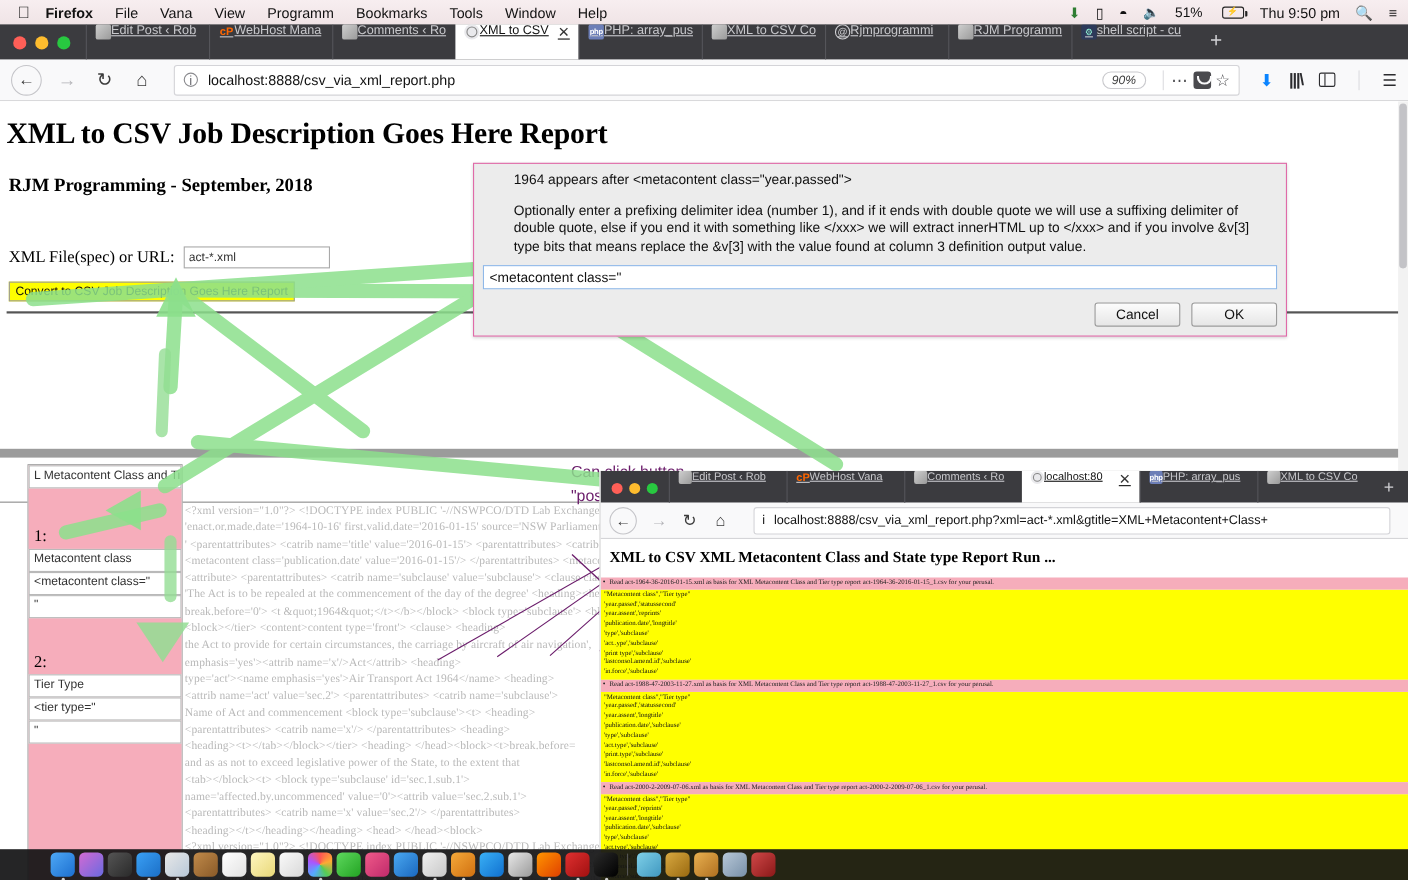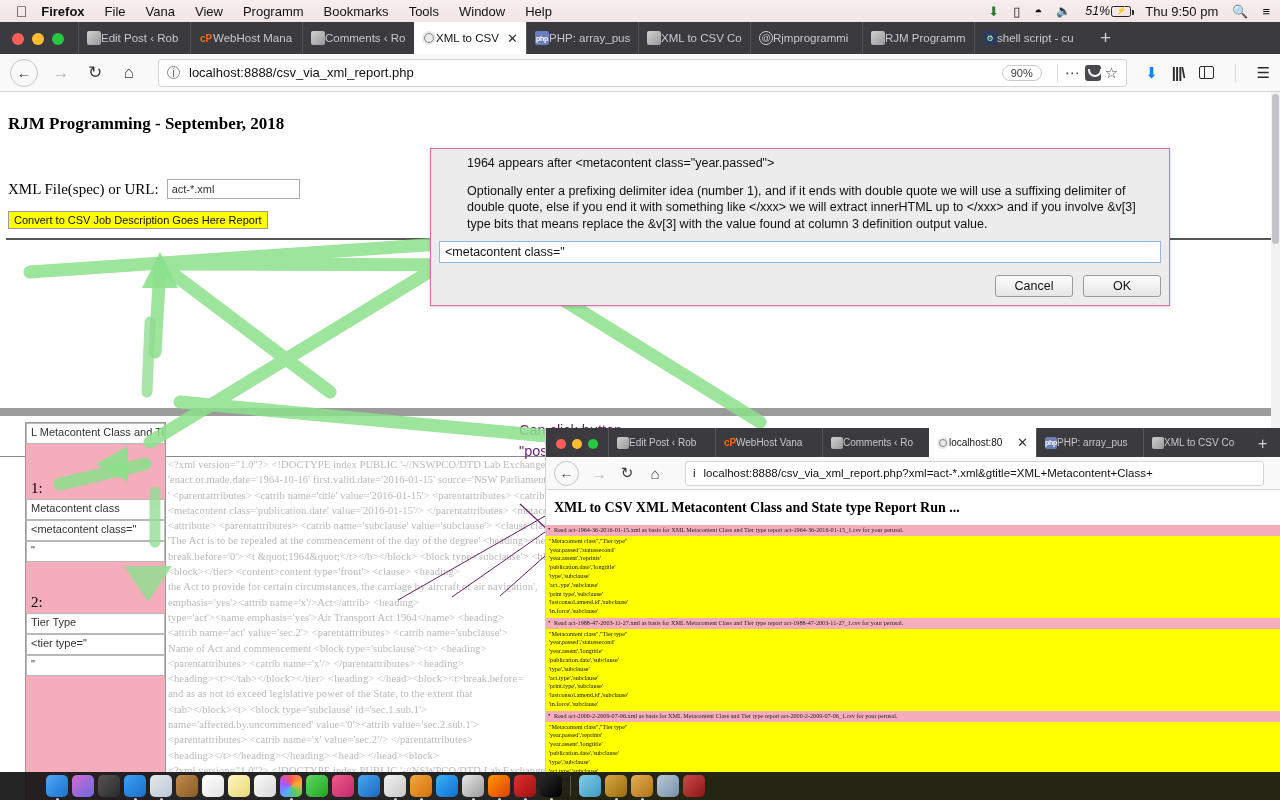--- a/index.html
+++ b/index.html
@@ -15,39 +15,40 @@
     height:22px; width:1280px;
     background:linear-gradient(to bottom,#f7eef0,#f0e4e6);
     display:flex; align-items:center; font-size:13px; color:#111;
     position:relative; z-index:60;
   }
   #menubar .apple { margin:0 14px 0 16px; font-size:15px; line-height:1; }
   #menubar .mi { margin-right:20px; white-space:nowrap; }
   #menubar .mi.bold { font-weight:bold; }
   #menubar .right { margin-left:auto; display:flex; align-items:center; gap:14px; padding-right:10px; }
   #menubar .right .it { display:flex; align-items:center; }
-  .batt { display:flex; align-items:center; gap:1px; font-size:12.5px;font-style:italic; }
+  .batt { display:flex; align-items:center; gap:18px; font-size:12.5px; }
   .battbox { width:20px;height:11px;border:1.4px solid #222;border-radius:2.5px;position:relative; display:flex;align-items:center;justify-content:center;}
   .battbox:after{content:"";position:absolute;right:-3.5px;top:3px;width:2px;height:5px;background:#222;border-radius:0 1px 1px 0;}
   .battbox span{font-size:8px;line-height:1;}
 
   
   #ffwin { position:absolute; left:0; top:22px; width:1280px; height:778px; z-index:10; }
   #tabstrip {
     height:32px; background:#3b3b3f; display:flex; align-items:flex-end;
     position:relative;
   }
   .trafficlights { display:flex; align-items:center; gap:8px; padding:0 14px 9px 12px; }
   .tl { width:12px;height:12px;border-radius:50%; }
   .tl.r{background:#ff5f57;} .tl.y{background:#febc2e;} .tl.g{background:#28c840;}
   .tab {
-    height:32px; min-width:112px; max-width:112px; display:flex; align-items:center;
+    height:32px; min-width:112px; max-width:112px; display:flex; 
     gap:0; padding:0 8px; font-size:11.5px; color:#c8c8cc;
     border-left:1px solid #55555a; overflow:hidden; white-space:nowrap;
     position:relative;
+    text-decoration:underline;
   }
   .tab .lbl { overflow:hidden; text-overflow:clip; flex:1; }
   .tab.active { background:#ffffff; color:#111; border-left:none; }
   .tab.active:before{content:"";position:absolute;left:0;top:0;height:2px;width:100%;background:#0a84ff;display:none;}
   .favi { width:14px;height:14px;flex:0 0 14px; border-radius:2px; display:inline-block;
           background:linear-gradient(135deg,#cfcfcf,#9a9a9a); }
   .favi.php { background:#6c7eb7; color:#fff; font-size:7px; font-weight:bold;
               display:flex;align-items:center;justify-content:center; letter-spacing:-.3px;}
   .favi.cp { background:transparent; color:#f60; font-weight:bold; font-size:10px;
              display:flex;align-items:center;justify-content:center;}
@@ -70,21 +71,21 @@
   .navbtn.dim { color:#b4b4b8; }
   #urlbar {
     flex:1; margin:0 12px; height:28px; background:#fff; border:1px solid #d4d4d8;
     border-radius:3px; display:flex; align-items:center; padding:0 8px; font-size:13px; color:#111;
   }
   #urlbar .info { color:#6d6d72; margin-right:9px; font-size:12px;
     border:1.2px solid #8a8a8e; border-radius:50%; width:13px;height:13px;
     display:flex;align-items:center;justify-content:center; line-height:1; flex:0 0 13px;}
   #urlbar .url { flex:1; }
   .zoombadge { border:1px solid #c9c9cd; border-radius:11px; padding:1px 8px;
-               font-size:11px; color:#3b3b3b; margin-right:8px; }
+               font-size:11px; color:#3b3b3b; margin-right:8px;font-style:italic; }
   .vsep { width:1px;height:18px;background:#dcdce0;margin:0 7px; }
   .ellipsis{font-size:15px;color:#4a4a4e;letter-spacing:1px;}
   .pocket{width:16px;height:16px;background:#4a4a4e;border-radius:3px;position:relative;margin:0 4px;}
   .pocket:after{content:"";position:absolute;left:3px;top:4px;width:10px;height:6px;
     border:2px solid #f9f9fa;border-top:none;border-radius:0 0 8px 8px;}
   .star{font-size:15px;color:#4a4a4e;}
   .rightnav { display:flex; align-items:center; gap:14px; padding-left:6px; }
   .dlicon{color:#0a84ff;font-size:15px;}
   .libicon{color:#2b2b2e;font-size:15px;letter-spacing:-1px;font-weight:bold;}
   .sideicon{width:15px;height:13px;border:1.6px solid #2b2b2e;border-radius:2px;position:relative;}
@@ -332,20 +333,21 @@
       <span class="dlicon">⬇</span>
       <span class="libicon">|||\</span>
       <span class="sideicon"></span>
       <span class="vsep"></span>
       <span class="hamb">☰</span>
     </div>
   </div>
 
   <div id="page">
 
+    <h1 class="rep">XML to CSV Job Description Goes Here Report</h1>
     <h2 class="rep">RJM Programming - September, 2018</h2>
 
     <div class="formrow">
       <span>XML File(spec) or URL:</span>
       <input value="act-*.xml" style="">
     </div>
     <div class="submitbtn">Convert to CSV Job Description Goes Here Report</div>
     <div class="hr"></div>
 
     

